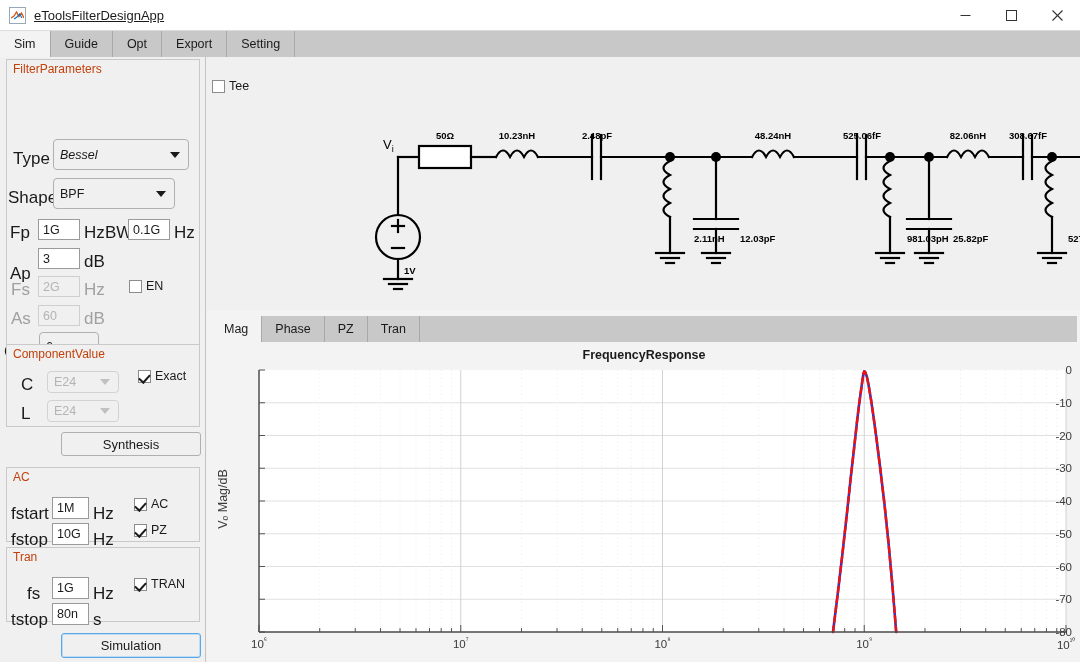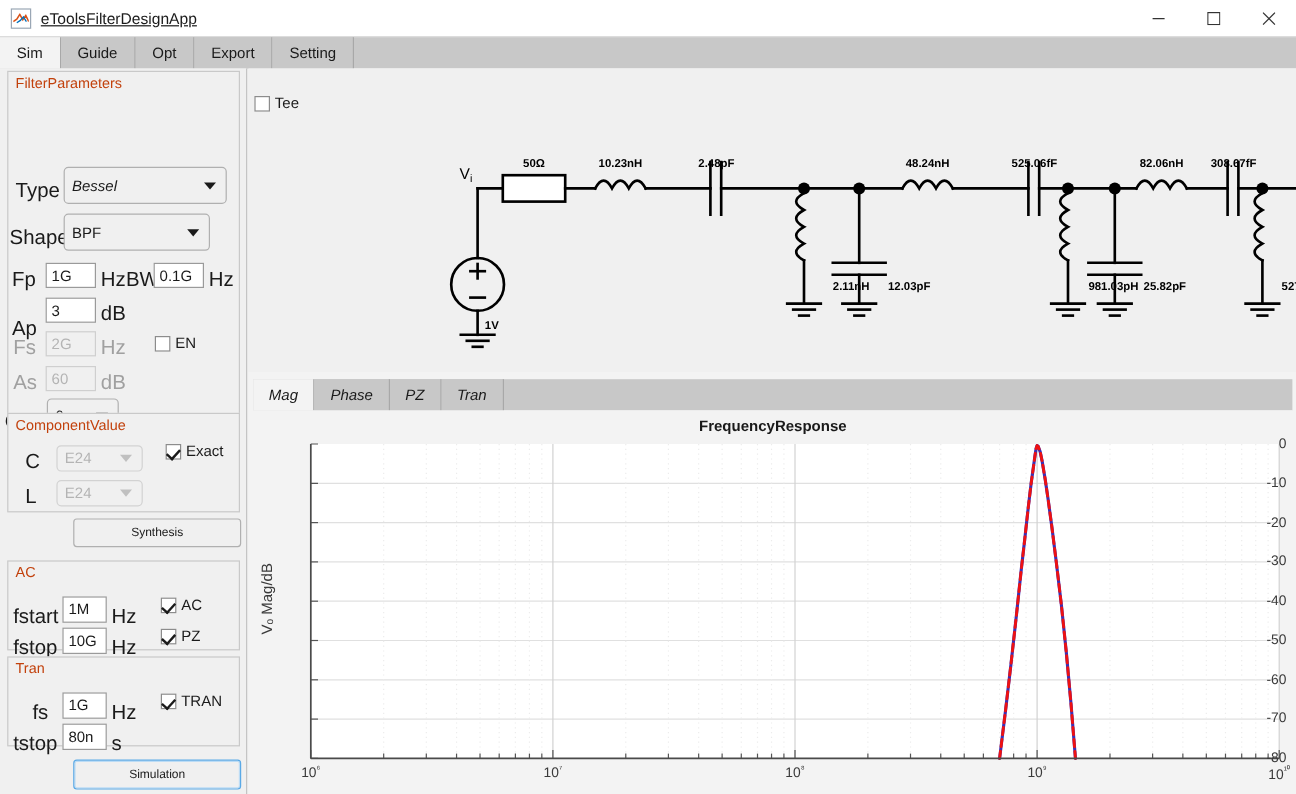--- a/index.html
+++ b/index.html
@@ -89,21 +89,21 @@
   }
   .chk .box.checked::after {
     content:""; position:absolute; left:2px; top:1px;
     width:5px; height:9px; border:solid #1a1a1a; border-width:0 2px 2px 0;
     transform:rotate(42deg);
   }
   .chk .t { font-size:12.5px; color:#1a1a1a; }
   .btn {
     position:absolute; background:#f0f0f0; border:1px solid #b0b0b0; border-radius:3px;
     display:flex; align-items:center; justify-content:center;
-    font-size:10px; color:#1a1a1a;
+    font-size:13px; color:#1a1a1a;
   }
   .btn.focus { border:1px solid #5aa9e6; box-shadow:0 0 0 1px #bcdcf5 inset; }
 
   
   #schematic-panel {
     position:absolute; left:207px; top:57px; width:873px; height:253px;
     background:#f0f0f0;
   }
   #tee-chk { position:absolute; left:5px; top:22px; }
   #schem-svg { position:absolute; left:0; top:0; }
@@ -112,21 +112,21 @@
   #plot-panel {
     position:absolute; left:207px; top:310px; width:873px; height:352px;
     background:#f3f3f3;
   }
   #plot-tabbar {
     position:absolute; left:4px; top:6px; height:26px; width:866px;
     background:#c8c8c8; display:flex; align-items:flex-end;
   }
   .ptab {
     height:26px; padding:0 13px; display:flex; align-items:center; justify-content:center;
-    background:#c8c8c8; border-right:1px solid #a8a8a8; font-size:12.5px; color:#1a1a1a;font-style:italic;
+    background:#c8c8c8; border-right:1px solid #a8a8a8; font-size:12.5px; color:#1a1a1a;
   }
   .ptab.active { background:#f3f3f3; }
   #plot-area { position:absolute; left:4px; top:32px; width:866px; height:318px; background:#f3f3f3; }
   #chart-title {
     position:absolute; width:100%; top:6px; text-align:center;
     font-size:12.5px; font-weight:bold; color:#1a1a1a;
   }
   #ylabel {
     position:absolute; left:-88px; top:150px; width:200px;
     transform:rotate(-90deg); text-align:center;

